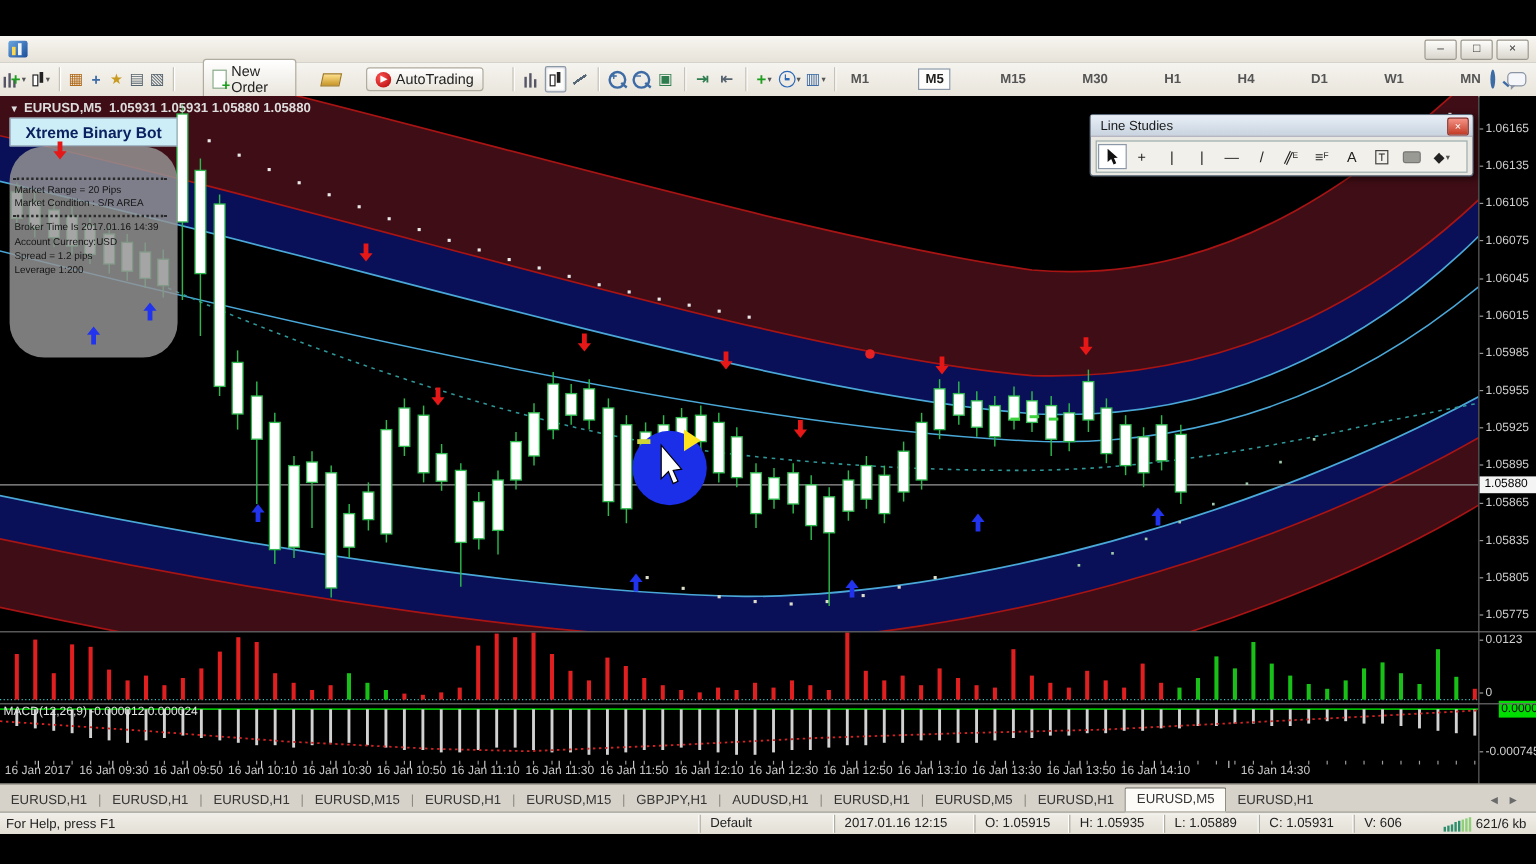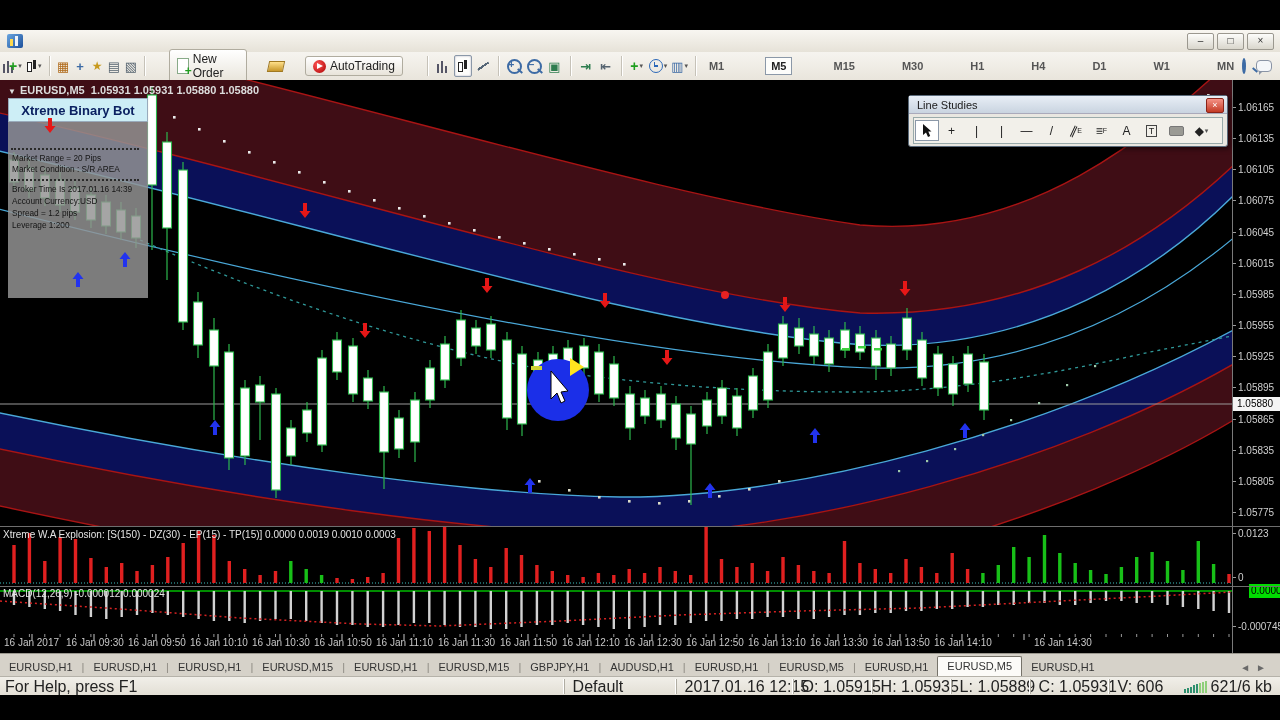--- a/index.html
+++ b/index.html
@@ -72,21 +72,21 @@
   #charttitle{left:8px;top:84px;font-size:11px;color:#dcdcdc;font-weight:bold;z-index:4;}
   #charttitle .mark{font-size:8px;margin-right:4px;color:#cramp;}
   .sep-h{left:0;width:1280px;height:1px;background:#6e6e6e;z-index:5;}
   .panelabel{left:3px;font-size:10px;color:#e4e4e4;z-index:5;white-space:nowrap;}
   #timeaxis{left:0;top:634px;width:1232px;height:19px;font-size:10px;color:#c8c8c8;z-index:4;}
   .tlbl{position:absolute;top:3px;white-space:nowrap;}
   
   #botpanel{left:8px;top:98px;width:140px;height:200px;z-index:3;font-size:9px;}
   #bothead{position:absolute;left:0;top:0;width:140px;height:24px;background:#cdeef6;color:#0b2161;
     font-weight:bold;font-size:13px;text-align:center;line-height:24px;border:1px solid #9ab;box-sizing:border-box;}
-  #botbody{position:absolute;left:0;top:24px;width:140px;height:176px;background:rgba(148,148,148,0.84);}
+  #botbody{position:absolute;left:0;top:24px;width:140px;height:176px;background:rgba(148,148,148,0.84);border-radius:29px;}
   .bline{position:absolute;left:4px;color:#151515;white-space:nowrap;transform:scale(0.92);transform-origin:left;}
   .dsep{position:absolute;left:3px;width:128px;border-top:2px dotted #2a2a2a;}
   
   #lstudies{left:908px;top:95px;width:318px;height:50px;z-index:6;border:1px solid #5a6a7a;border-radius:3px;
     background:#e9e7e1;box-shadow:2px 2px 5px rgba(0,0,0,.5);}
   #lshead{position:absolute;left:0;top:0;width:100%;height:18px;background:linear-gradient(#e8eef6,#c9d4e0);
     font-size:11px;color:#1a1a1a;line-height:18px;padding-left:8px;box-sizing:border-box;border-bottom:1px solid #aab;}
   #lsclose{position:absolute;right:3px;top:2px;width:16px;height:13px;background:linear-gradient(#f59286,#c33a24);
     border:1px solid #8a2318;border-radius:2px;color:#fff;font-size:9px;text-align:center;line-height:12px;}
   #lstools{position:absolute;left:4px;top:21px;width:308px;height:25px;background:#f2f0ea;
@@ -99,21 +99,21 @@
   
   #tabbar{left:0;top:653px;width:1280px;height:23px;background:#d6d2c9;border-top:1px solid #9a978e;
     display:flex;align-items:flex-end;font-size:11px;color:#333;}
   .tab{padding:3px 9px 4px;white-space:nowrap;}
   .tab.active{background:#fcfbf8;border:1px solid #76736a;border-bottom:none;border-radius:2px 2px 0 0;
     padding-bottom:5px;}
   .tabsep{color:#8d8a82;padding-bottom:4px;}
   .tabscroll{margin-left:auto;padding:0 8px 4px;color:#6a6a6a;font-size:10px;letter-spacing:6px;}
   
   #statusbar{left:0;top:676px;width:1280px;height:19px;background:linear-gradient(#f1efe9,#e2ded4);
-    border-top:1px solid #b5b2a9;display:flex;align-items:center;font-size:16px;color:#222;}
+    border-top:1px solid #b5b2a9;display:flex;align-items:center;font-size:11px;color:#222;}
   .scell{border-left:1px solid #b0ada3;box-shadow:-1px 0 0 #fff;padding:0 8px;height:15px;line-height:15px;
     white-space:nowrap;}
   #sighelp{flex:1;padding-left:5px;}
   .sigbars{display:flex;align-items:flex-end;gap:1px;height:12px;margin:0 4px 0 10px;}
   .sigbars i{width:2px;background:#2e8f6e;display:block;}
   .black-strip{left:0;width:1280px;background:#000;}
 </style>
 </head>
 <body>
 
@@ -727,21 +727,20 @@
       <span class="axlbl" style="top: 448px;">0.0123</span>
       <span class="axlbl" style="top: 492px;">0</span>
       <span class="greenbox" style="top: 504px;">0.000000</span>
       <span class="axlbl" style="top: 541px;">-0.000745</span>
     </div>
 
   <div class="abs" id="charttitle">
     <span class="mark">▼</span><span>EURUSD,M5</span>&nbsp;&nbsp;<span>1.05931 1.05931 1.05880 1.05880</span>
   </div>
 
-  <div class="abs panelabel" style="top:529px;">Xtreme W.A Explosion: [S(150) - DZ(30) - EP(15) - TP(15)] 0.0000 0.0019 0.0010 0.0003</div>
   <div class="abs panelabel" style="top:588px;">MACD(12,26,9) -0.000012 0.000024</div>
 
   <div class="abs sep-h" style="top:526px;"></div>
   <div class="abs sep-h" style="top:586px;"></div>
 
   <div class="abs" id="timeaxis">
       <span class="tlbl" style="left: 4px;">16 Jan 2017</span>
       <span class="tlbl" style="left: 66px;">16 Jan 09:30</span>
       <span class="tlbl" style="left: 128px;">16 Jan 09:50</span>
       <span class="tlbl" style="left: 190px;">16 Jan 10:10</span>

